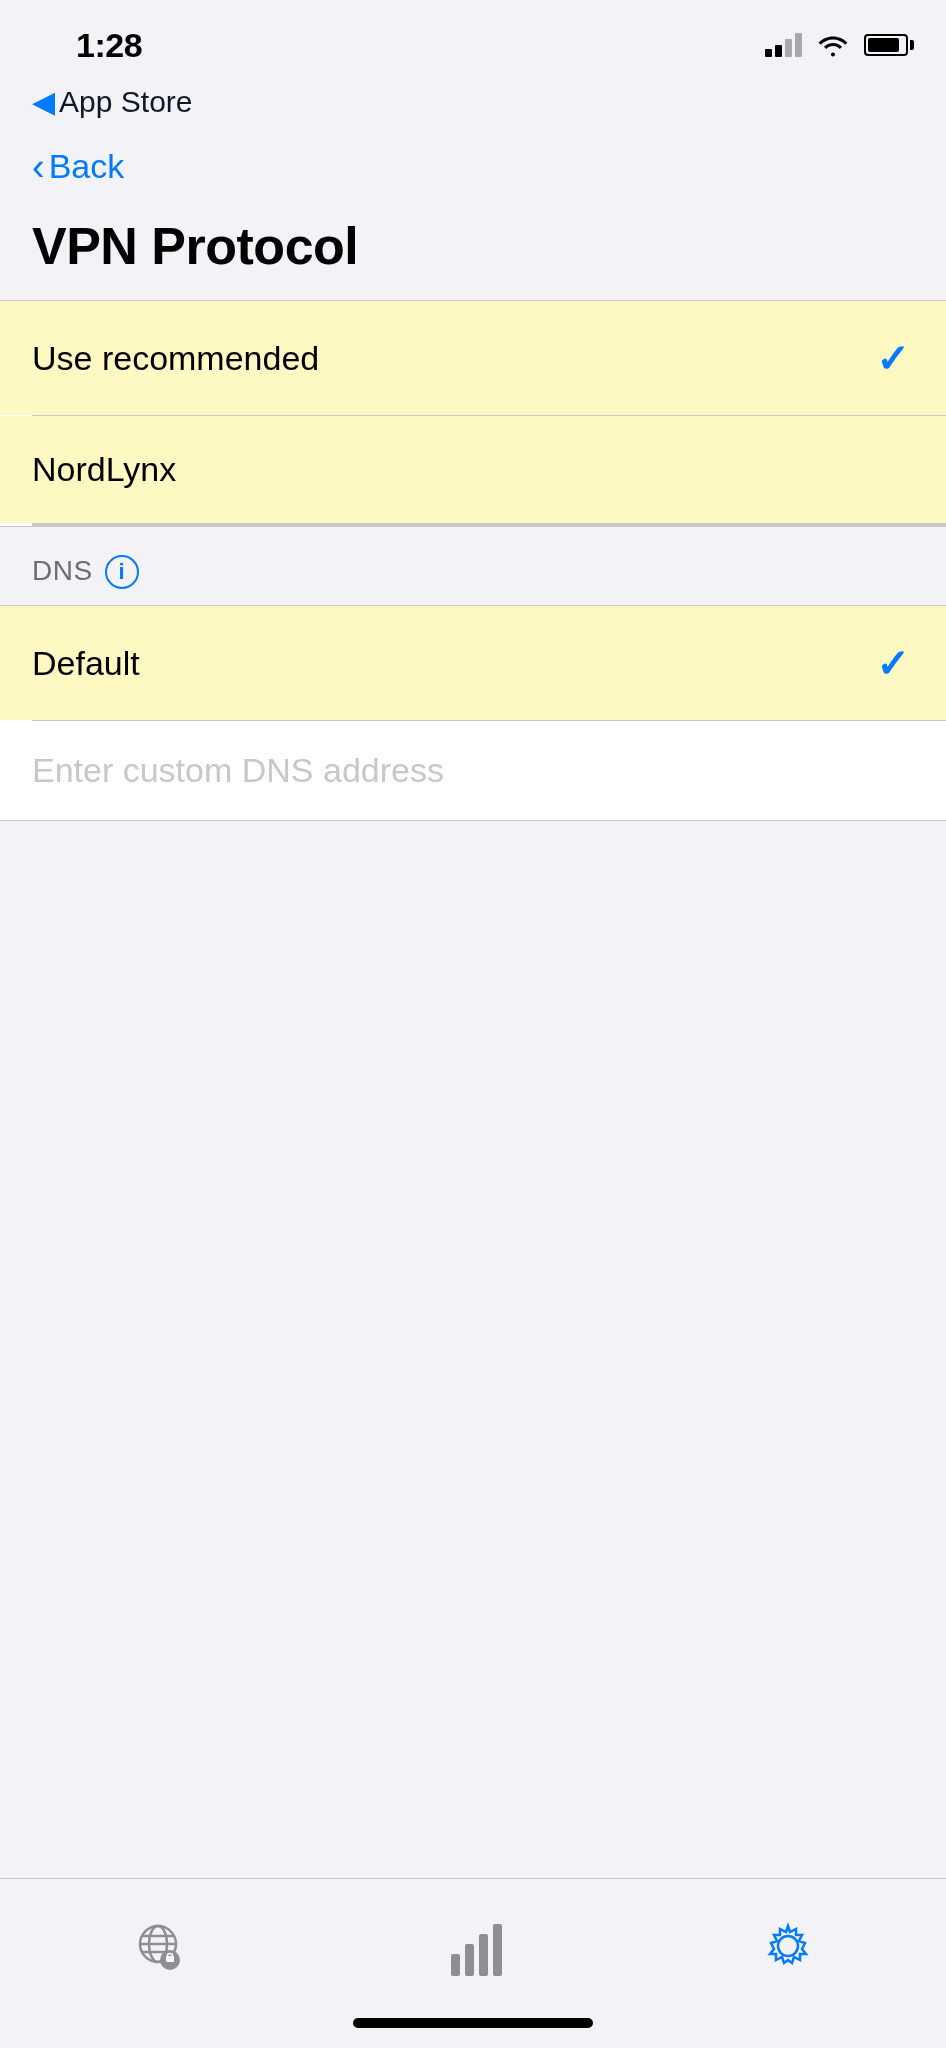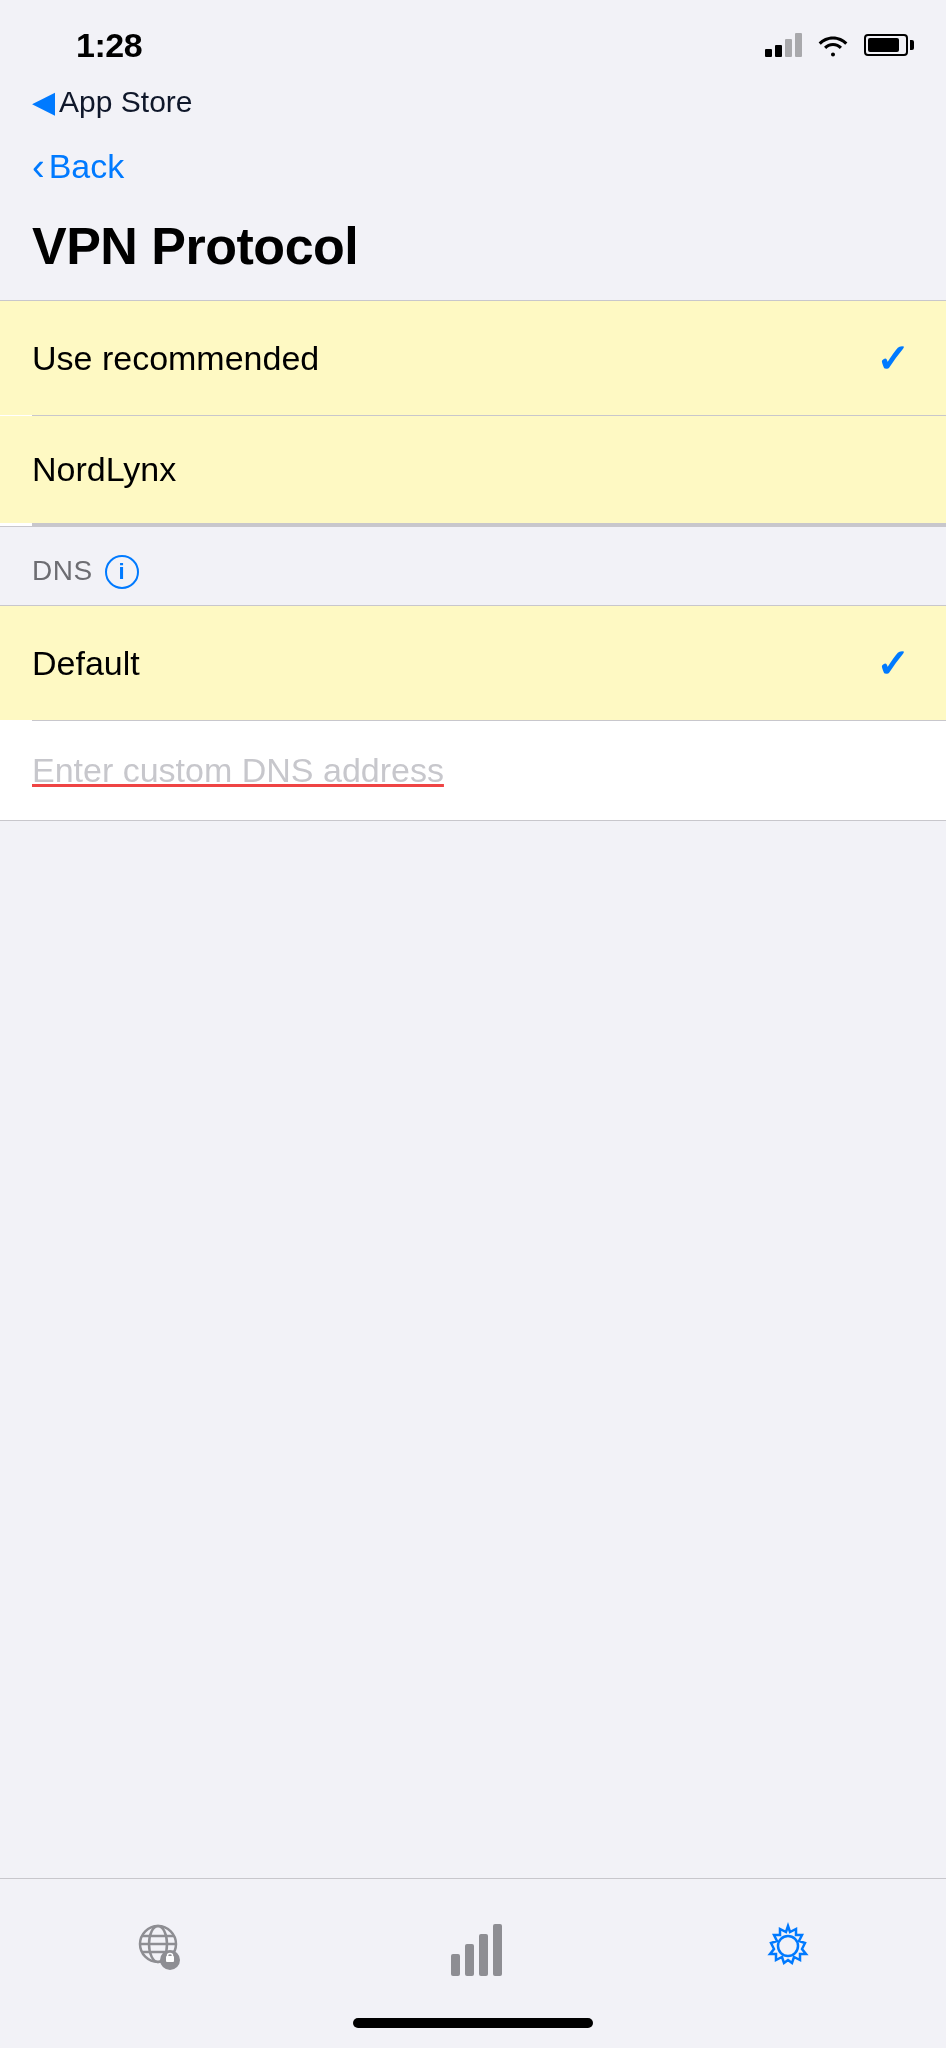--- a/index.html
+++ b/index.html
@@ -215,27 +215,26 @@
       font-weight: 600;
     }
 
     
     .dns-input-row {
       background: #fff;
       padding: 30px 32px;
     }
     .dns-input {
       font-size: 34px;
-      color: #ef4444;
+      color: #1d4ed8;
       font-weight: 400;
       width: 100%;
       border: none;
       outline: none;
       background: transparent;
-      text-decoration: underline;
     }
     .dns-input::placeholder {
       color: #c7c7cc;
     }
 
     
     .bottom-gray {
       flex: 1;
       background: #f2f2f7;
       min-height: 600px;

